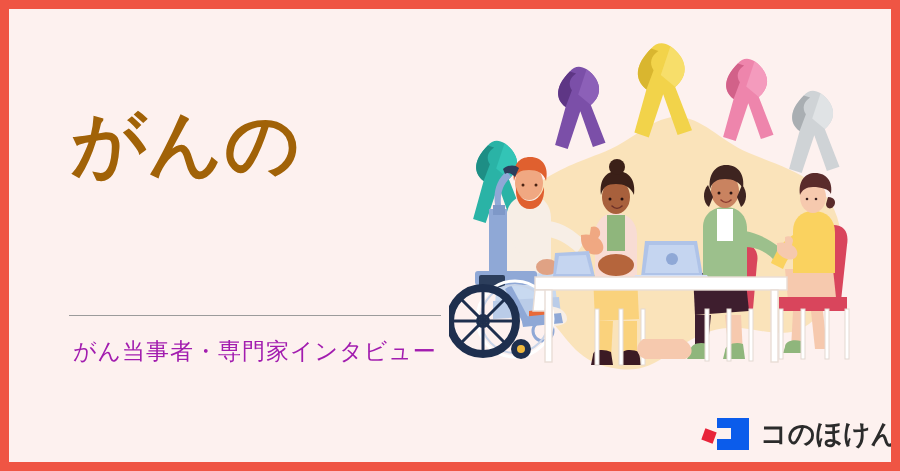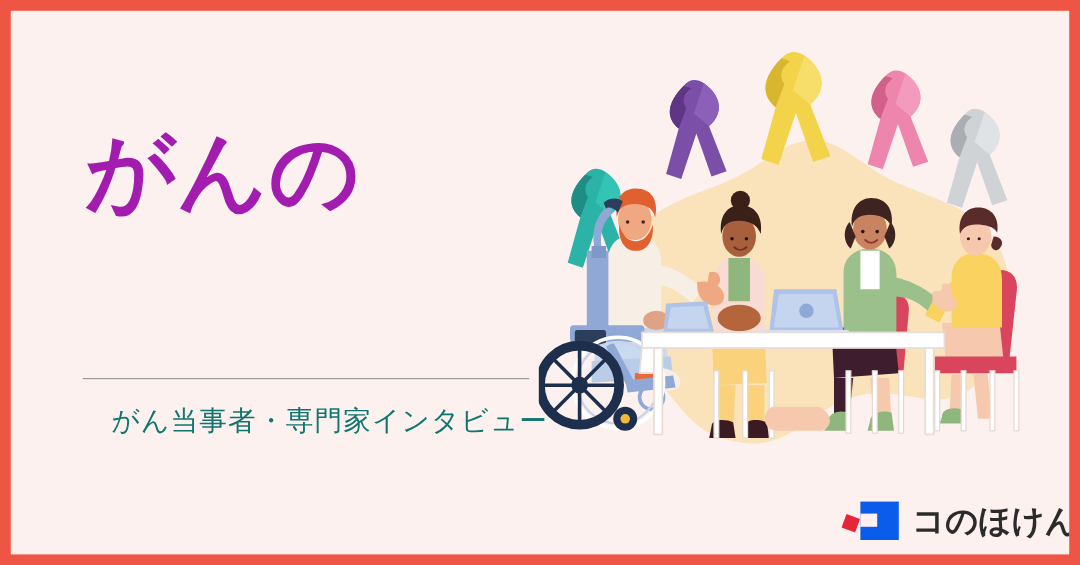--- a/index.html
+++ b/index.html
@@ -17,45 +17,44 @@
     overflow:hidden;
   }
 
   
   #text-block{
     position:absolute;
     left:62px; top:92px;
     width:375px;
   }
   .title-line{
-    color:#a21caf;
+    color:#a16207;
     font-size:74px;
     line-height:84px;
     font-weight:700;
     letter-spacing:1px;
     white-space:nowrap;
     font-family:"DejaVu Sans","Liberation Sans",sans-serif;
   }
   #divider{
     position:absolute;
     left:60px; top:306px;
     width:372px; height:1px;
     background:#9b9b9b;
   }
   #subtitle{
     position:absolute;
     left:64px; top:327px;
-    color:#0f766e;
+    color:#a21caf;
     font-size:23px;
     line-height:30px;
     letter-spacing:1px;
     font-weight:400;
     white-space:nowrap;
     font-family:"DejaVu Sans","Liberation Sans",sans-serif;
-    margin-left:20px;
   }
 
   
   #logo{
     position:absolute;
     left:694px; top:407px;
     display:flex;align-items:center;gap:9px;
   }
   #logo-mark{position:relative;width:48px;height:36px;}
   #logo-square{

